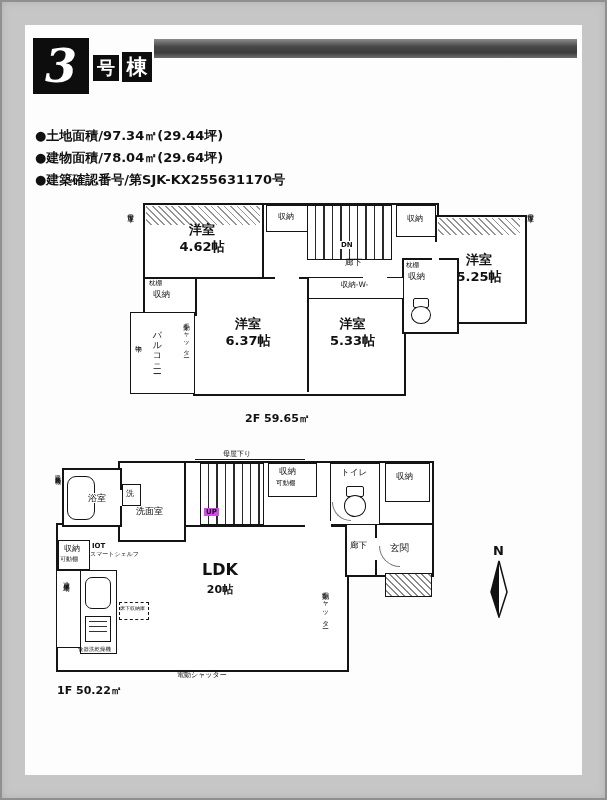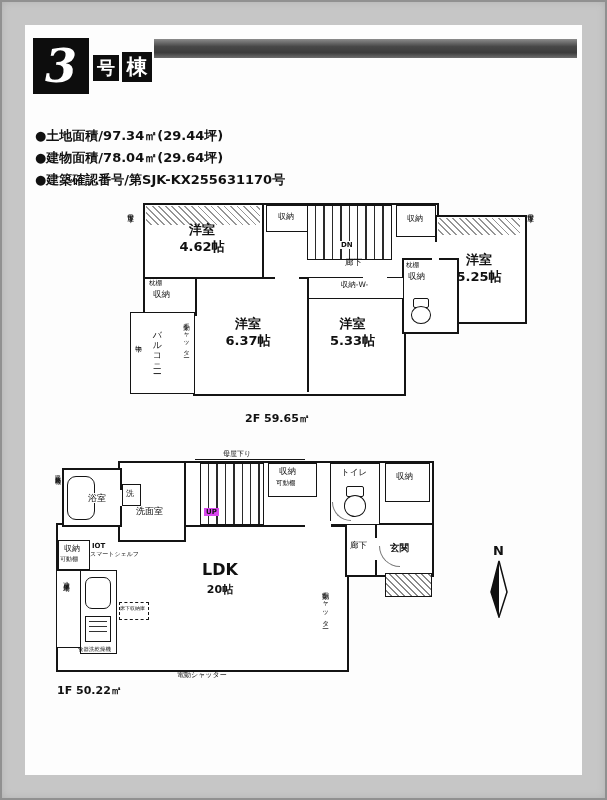--- a/index.html
+++ b/index.html
@@ -159,21 +159,21 @@
       <div class="lbl" style="left:33px;top:43px;font-size:9px;background:#fff">浴室</div>
       <div class="lbl vt" style="left:-1px;top:20px;font-size:6px">暖房乾燥機</div>
       <div class="lbl" style="left:81px;top:56px;font-size:9px">洗面室</div>
       <div class="lbl" style="left:71px;top:39px;font-size:8px">洗</div>
       <div class="lbl" style="left:149px;top:58px;font-size:7px;font-weight:bold;background:#d946ef;padding:0 2px">UP</div>
       <div class="lbl" style="left:224px;top:17px;font-size:8.5px">収納</div>
       <div class="lbl" style="left:221px;top:30px;font-size:6.5px">可動棚</div>
       <div class="lbl" style="left:286px;top:18px;font-size:8.5px">トイレ</div>
       <div class="lbl" style="left:341px;top:22px;font-size:8.5px">収納</div>
       <div class="lbl" style="left:295px;top:91px;font-size:8.5px">廊下</div>
-      <div class="lbl" style="left:335px;top:93px;font-size:9.5px;font-weight:bold">玄関</div>
+      <div class="lbl" style="left:335px;top:93px;font-size:9.5px;font-weight:normal">玄関</div>
       <div class="rlabel" style="left:122px;top:110px;width:86px">
         <span style="font-size:16px">LDK</span><br>
         <span style="font-size:11px">20帖</span>
       </div>
       <div class="lbl" style="left:9px;top:94px;font-size:8px">収納</div>
       <div class="lbl" style="left:5px;top:106px;font-size:6px">可動棚</div>
       <div class="lbl" style="left:37px;top:92px;font-size:7px;font-weight:bold">IOT</div>
       <div class="lbl" style="left:35px;top:101px;font-size:6px">スマートシェルフ</div>
       <div class="lbl vt" style="left:7px;top:126px;font-size:6.5px">冷蔵庫置場</div>
       <div class="lbl" style="left:65px;top:156px;font-size:5px">床下収納庫</div>

